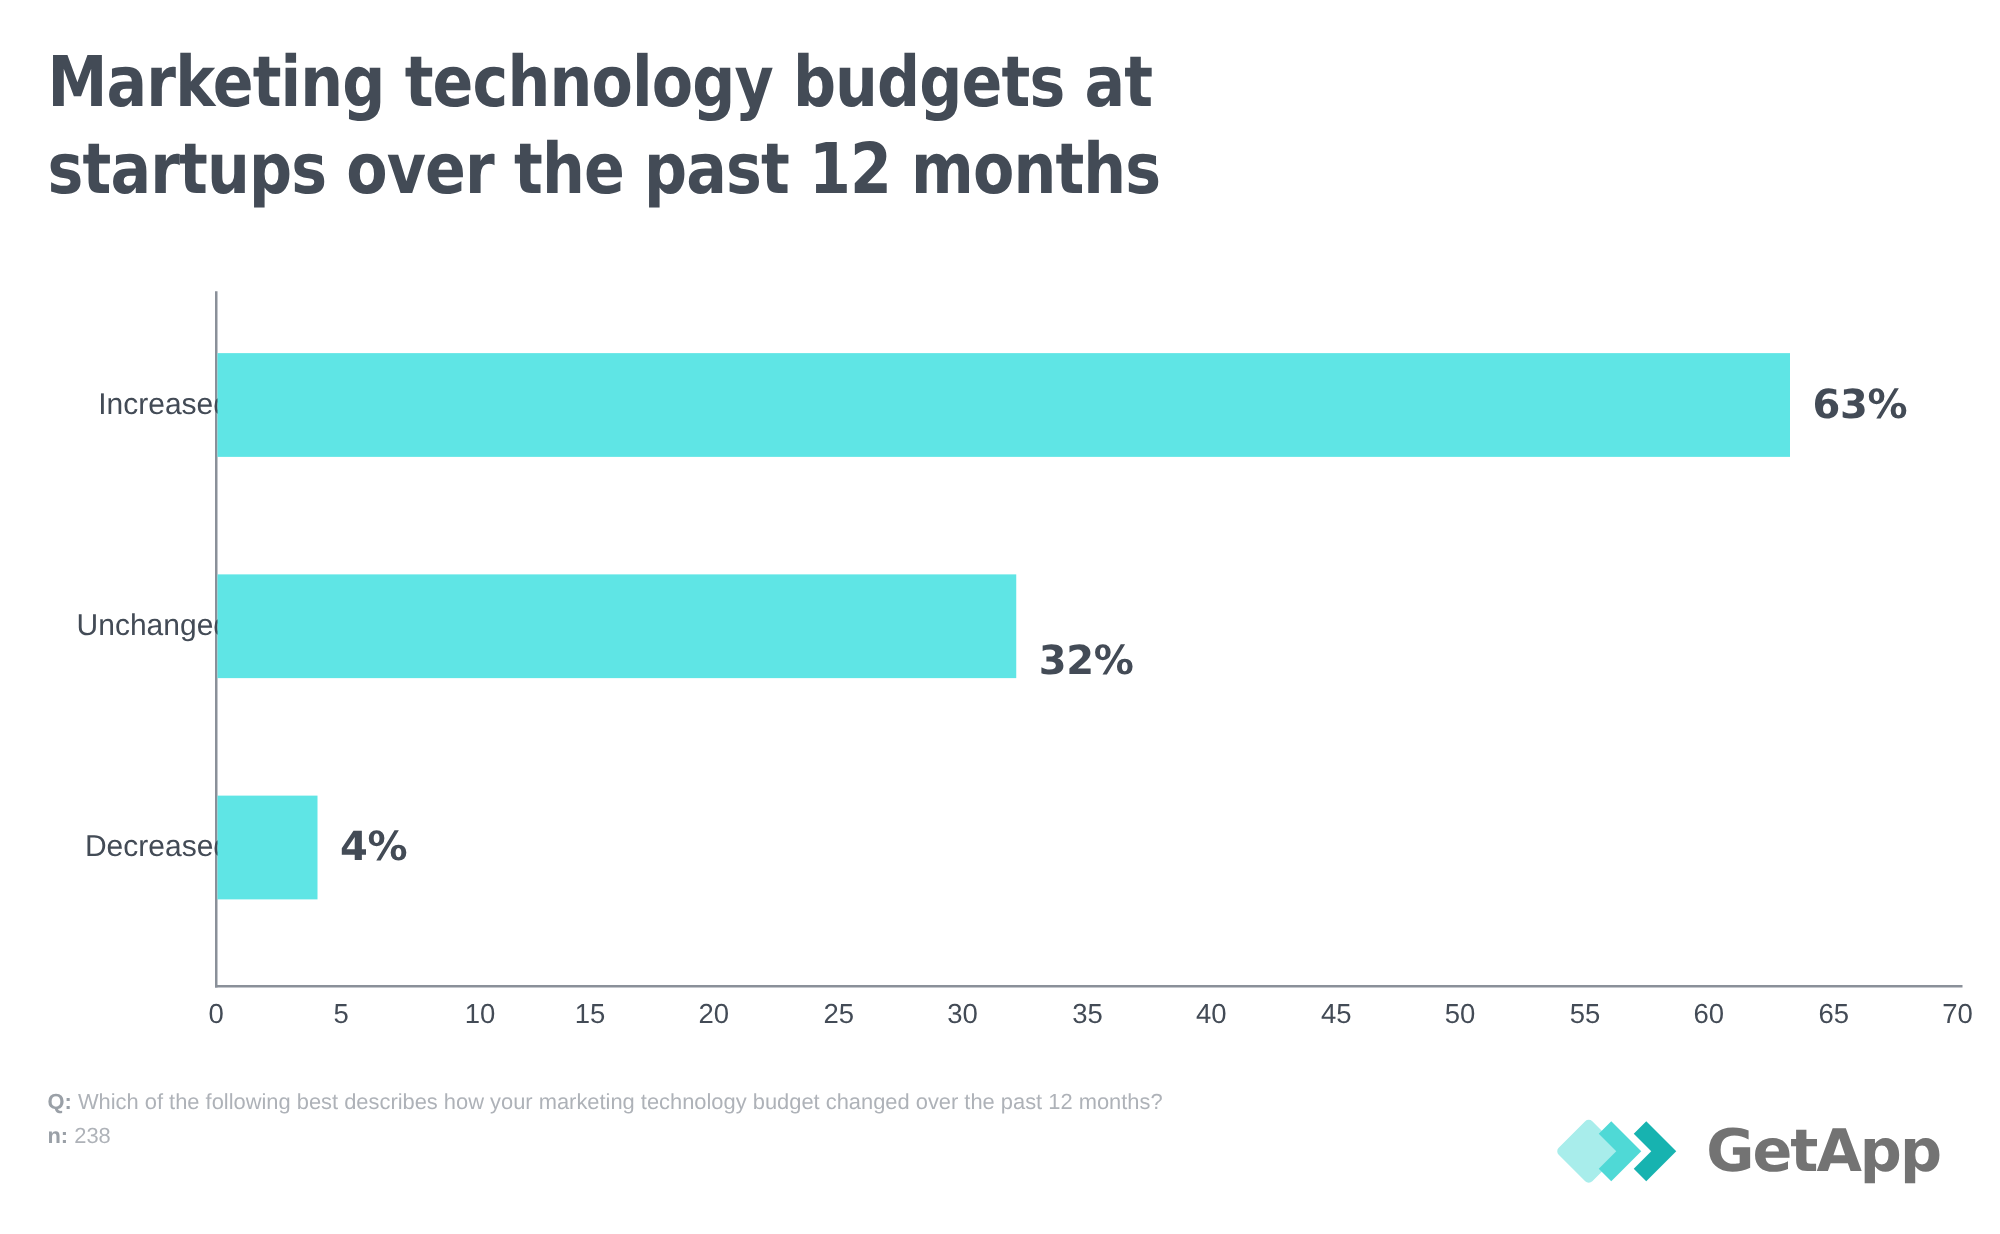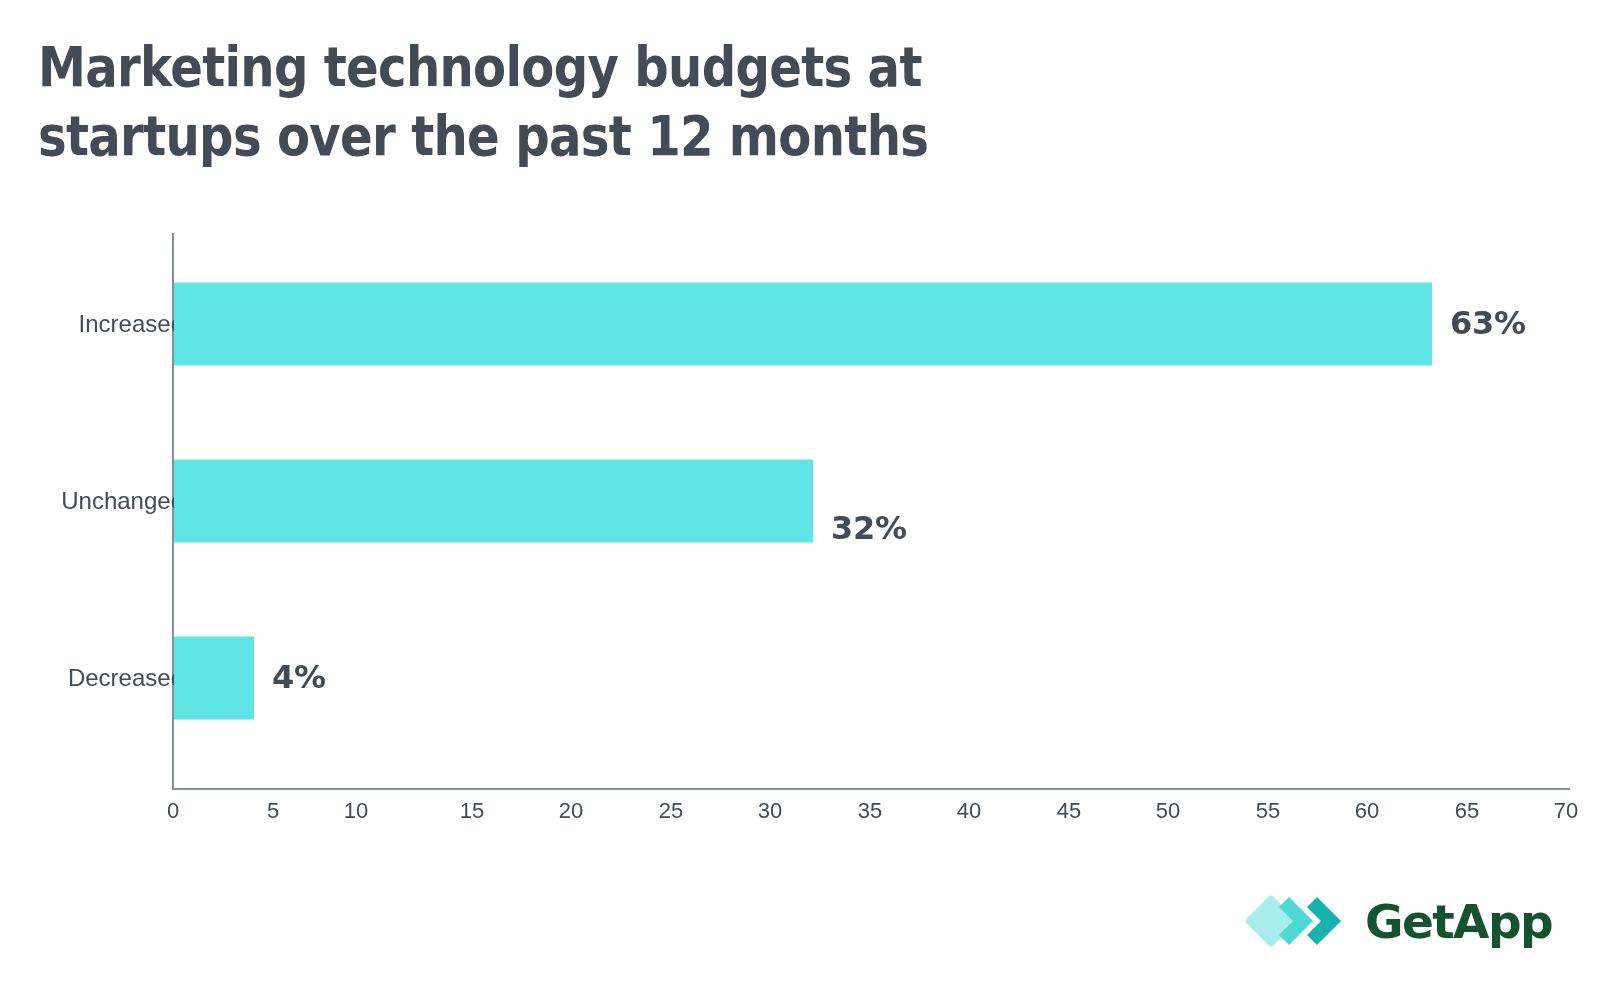--- a/index.html
+++ b/index.html
@@ -123,21 +123,21 @@
     top: 893px;
     display: flex;
     align-items: center;
     gap: 10px;
   }
   .logo-mark { display: block; }
   .logo-text {
     font-family: "DejaVu Sans", sans-serif;
     font-size: 47px;
     font-weight: 700;
-    color: #14532d;
+    color: #737373;
     letter-spacing: -1.6px;
     line-height: 1;
     transform: translateY(-2px);
   }
 </style>
 </head>
 <body>
 
 <div class="title-block">
   <h1 class="chart-title">Marketing technology budgets at
@@ -155,36 +155,42 @@
   <div class="bar" style="left:174px; top:324px; width:1258px;"></div>
   <div class="bar" style="left:174px; top:501px; width:639px;"></div>
   <div class="bar" style="left:174px; top:678px; width:80px;"></div>
 
   <div class="bar-value" style="left:1450px; top:323px;">63%</div>
   <div class="bar-value" style="left:831px;  top:528px;">32%</div>
   <div class="bar-value" style="left:272px;  top:677px;">4%</div>
 
   <div class="tick-label" style="left:173px;">0</div>
   <div class="tick-label" style="left:273px;">5</div>
-  <div class="tick-label" style="left:356px;">10</div>
+  <div class="tick-label" style="left:384px;">10</div>
   <div class="tick-label" style="left:472px;">15</div>
   <div class="tick-label" style="left:571px;">20</div>
   <div class="tick-label" style="left:671px;">25</div>
   <div class="tick-label" style="left:770px;">30</div>
   <div class="tick-label" style="left:870px;">35</div>
   <div class="tick-label" style="left:969px;">40</div>
   <div class="tick-label" style="left:1069px;">45</div>
   <div class="tick-label" style="left:1168px;">50</div>
   <div class="tick-label" style="left:1268px;">55</div>
   <div class="tick-label" style="left:1367px;text-align:center;">60</div>
   <div class="tick-label" style="left:1467px;">65</div>
   <div class="tick-label" style="left:1566px;">70</div>
 </div>
 
 <div class="footer">
+  <div class="row">
+    <span class="lbl">Q:</span><span> Which of the following best describes how your marketing technology budget changed over the past 12 months?</span>
+  </div>
+  <div class="row">
+    <span class="lbl">n:</span><span> 238</span>
+  </div>
 </div>
 
 <div class="logo">
   <span class="logo-mark">
     <svg width="112" height="56" viewBox="0 0 112 56" xmlns="http://www.w3.org/2000/svg">
 
       <rect x="9" y="9" width="38" height="38" rx="4" transform="rotate(45 28 28)" fill="#A8EDEB"></rect>
 
       <path d="M46 4 L70 28 L46 52 L36 42 L50 28 L36 14 Z" fill="#4FD9D6"></path>
 

